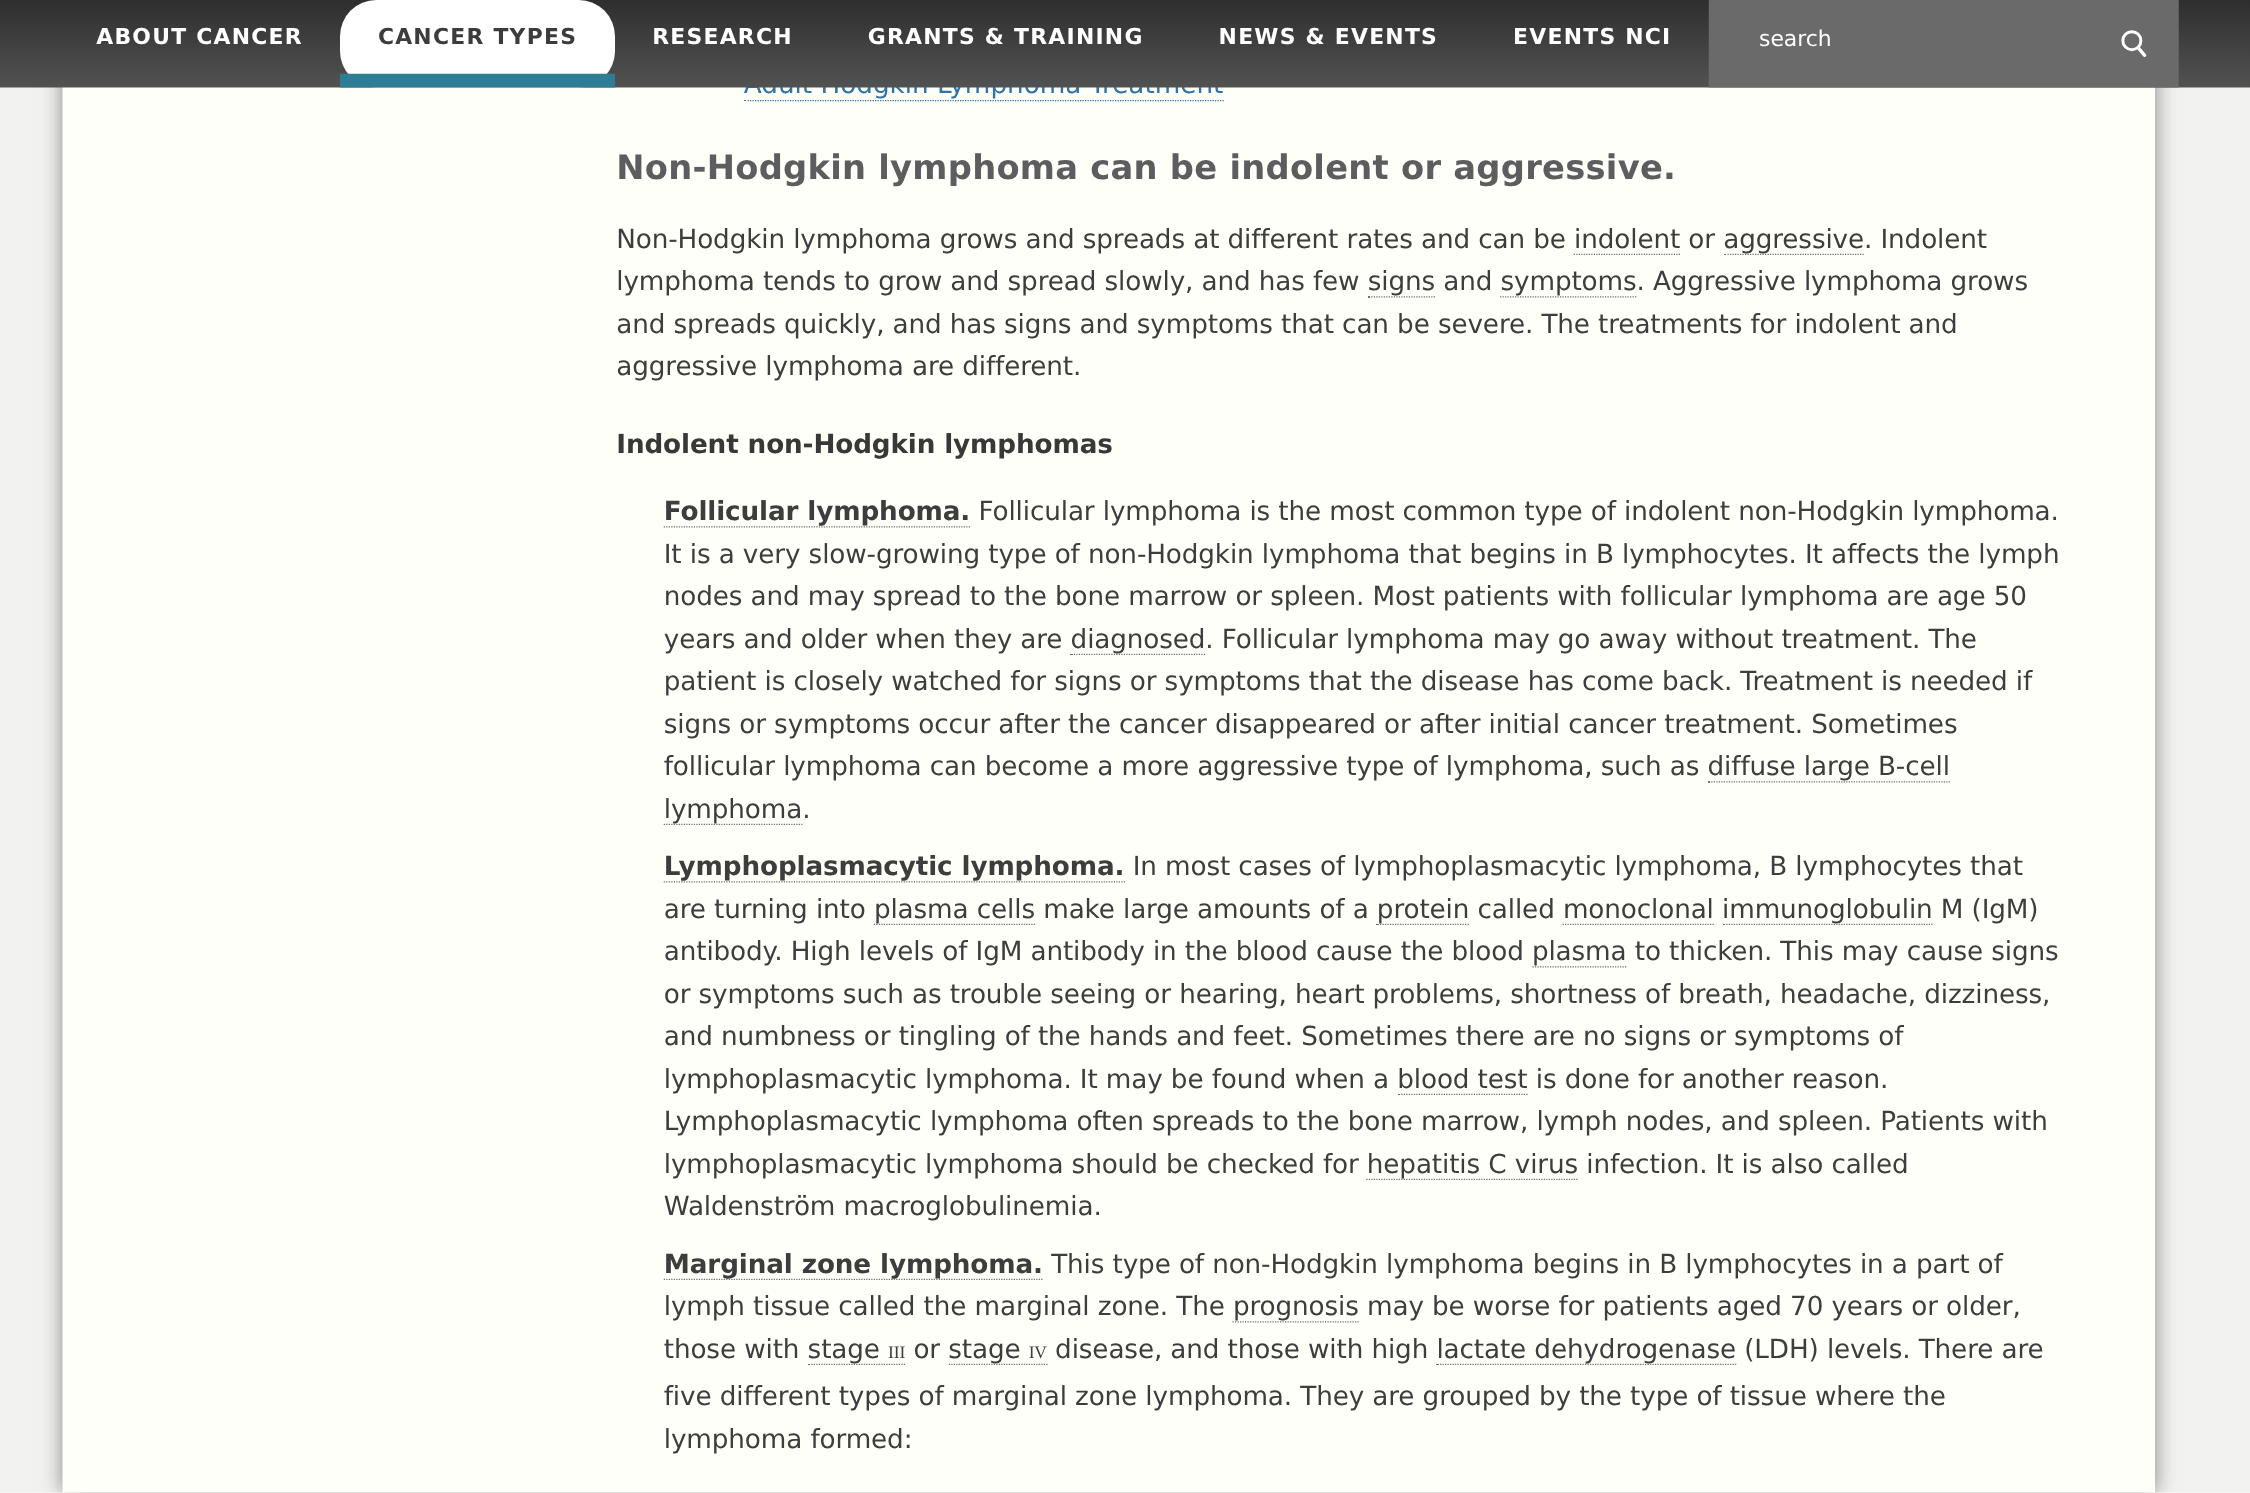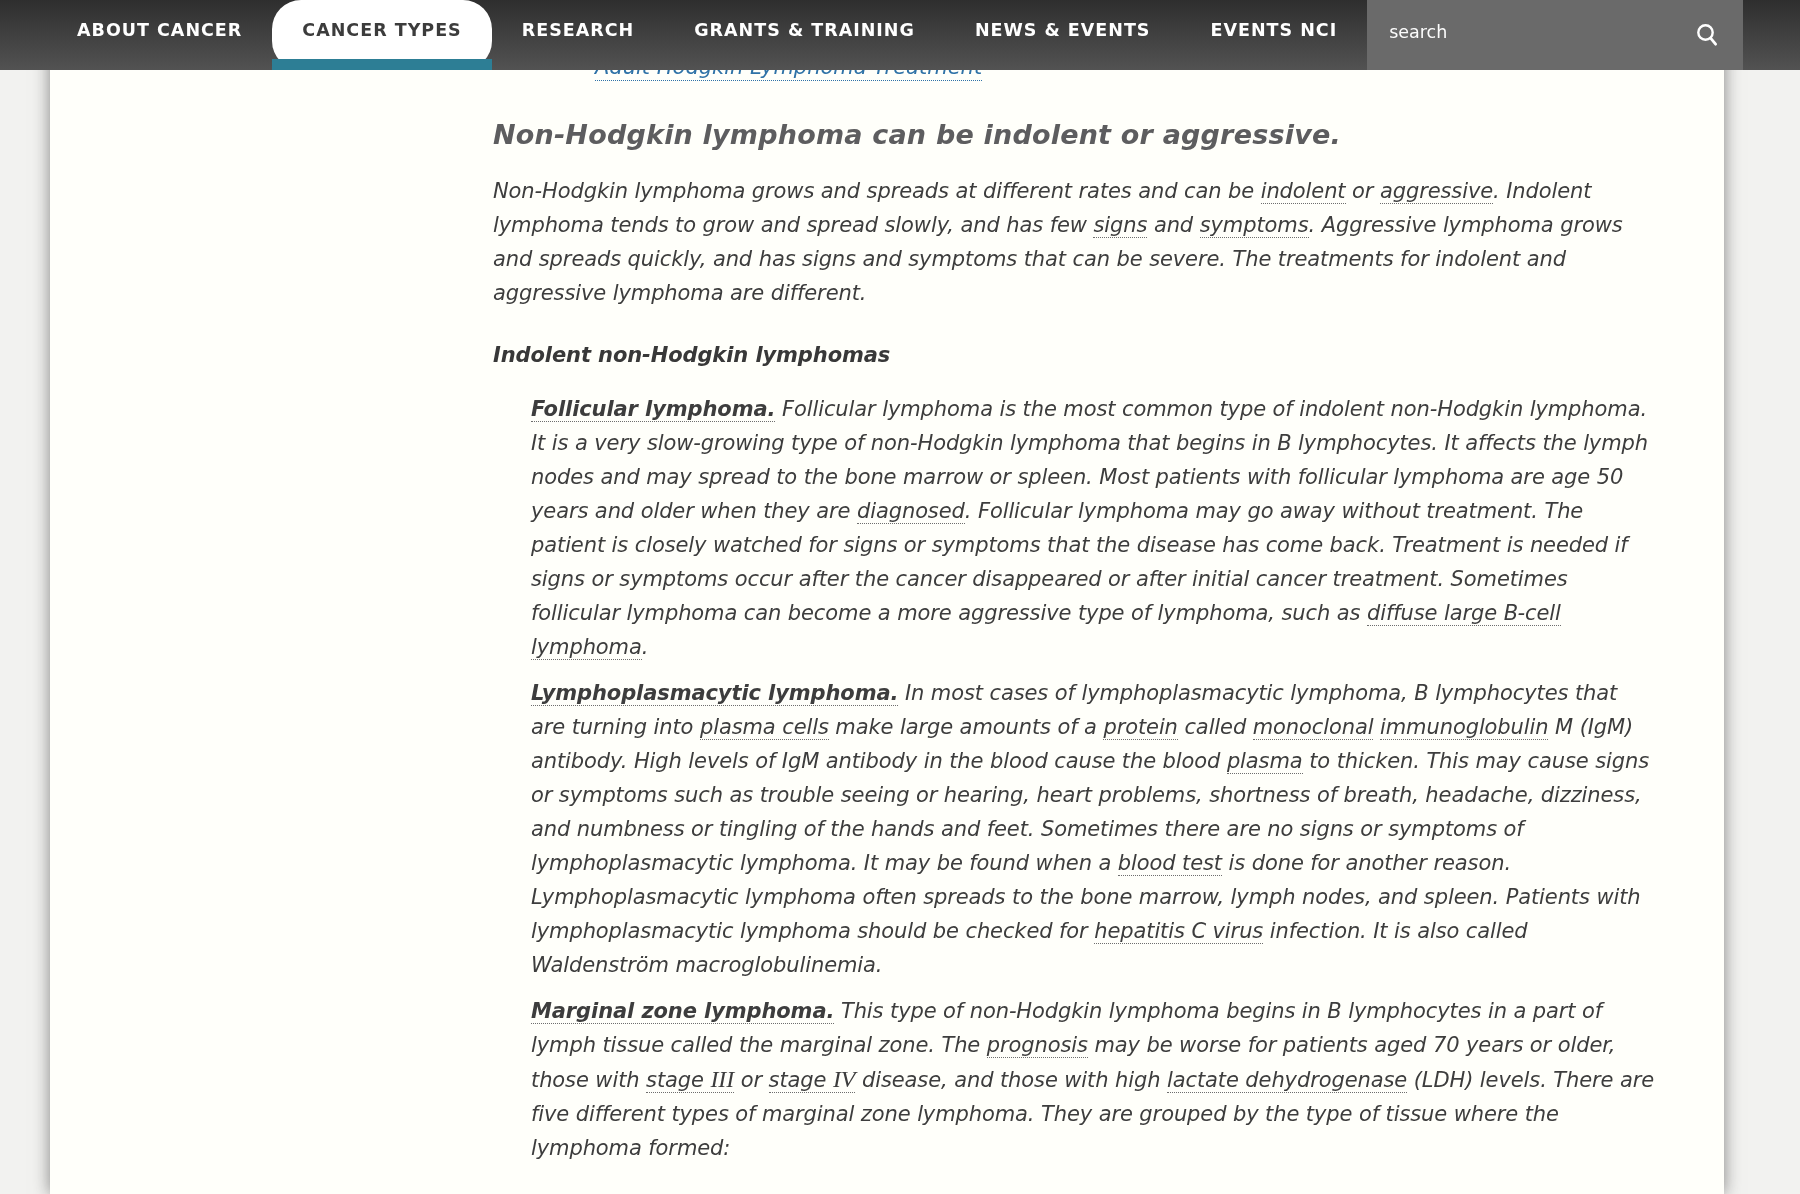--- a/index.html
+++ b/index.html
@@ -8,21 +8,20 @@
     background:#f2f2f0;
     font-family:"DejaVu Sans","Liberation Sans",sans-serif;
     position:relative;
   }
 
   
   .page {
     position:absolute; left:50px; top:0; width:1674px; height:1194px;
     background:#fffffa;
     box-shadow:0 0 16px rgba(40,40,40,.55);
-    font-style:italic;
   }
 
   
   .navbar {
     position:absolute; top:0; left:0; width:1800px; height:70px;
     background:linear-gradient(180deg,#2e2e2e 0%,#3b3b3b 35%,#525252 100%);
     display:flex; align-items:stretch;
     z-index:10;
     padding-left:47px;
   }
@@ -38,21 +37,21 @@
   }
   .nav-item.active::after {
     content:""; position:absolute; left:0; right:0; bottom:0; height:11px;
     background:#2d7e95;
   }
   .search-box {
     flex:1; margin-right:57px;
     background:#6a6a6a;
     display:flex; align-items:center;
     position:relative;
-    padding:0 0 6px 22px;
+    padding:0 0 6px 40px;
   }
   .search-input {
     background:transparent; border:none; outline:none;
     color:#ffffff; font-size:17.5px; width:80%;
     font-family:"DejaVu Sans","Liberation Sans",sans-serif;
   }
   .search-input::placeholder { color:#fdfdfd; opacity:1; }
   .search-icon { position:absolute; right:24px; top:22px; cursor:pointer; }
 
   
@@ -76,21 +75,21 @@
   }
   p.para { margin:0 0 28px 0; }
   h3.sub-heading {
     font-size:21px; line-height:34px; font-weight:bold;
     color:#383838; margin:26px 0 0 0;
   }
   .type-list { margin-top:20px; padding-left:38px; }
   .type-item { margin-bottom:12px; }
   .gl { border-bottom:1px dotted #6e6e6e; cursor:pointer; }
   .gl.lead { font-weight:bold; }
-  .roman { font-family:"Liberation Serif",serif; font-size:24px; }
+  .roman { font-family:"Liberation Serif",serif; font-size:14px; }
 </style>
 </head>
 <body>
 
 <div class="page">
   <a class="partial-link">Adult Hodgkin Lymphoma Treatment</a>
 
   <div class="content">
     <h2 class="doc-heading">Non-Hodgkin lymphoma can be indolent or aggressive.</h2>
 

